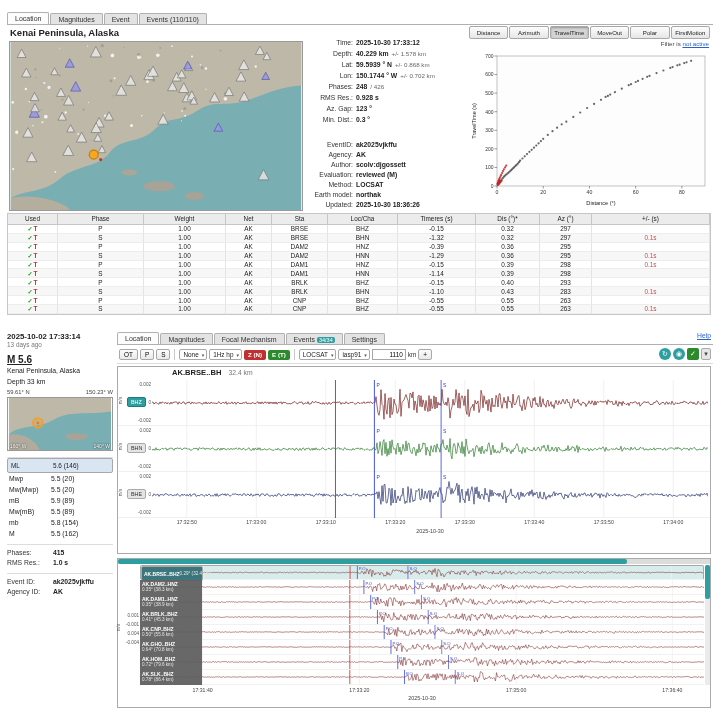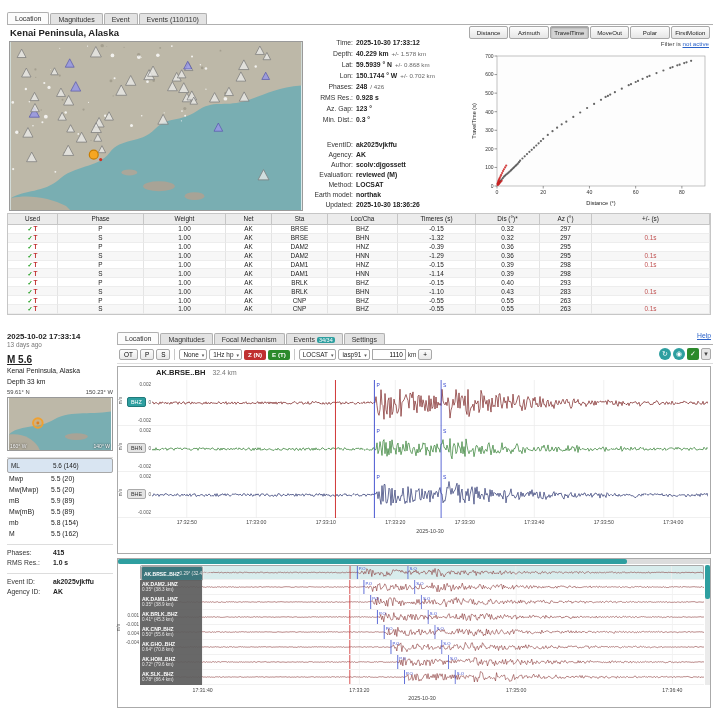--- a/index.html
+++ b/index.html
@@ -72,21 +72,21 @@
 .num{width:34px;font-size:6.4px;border:1px solid #a8a8a8;padding:1px 2px;text-align:right;}
 .unit{font-size:6.4px;color:#333;}
 .tright{position:absolute;right:2px;top:2px;display:flex;gap:2px;align-items:center;}
 .rbtn{width:12px;height:12px;border-radius:6px;display:flex;align-items:center;justify-content:center;font-size:7px;color:#fff;cursor:pointer;}
 .rbtn.teal{background:#2e9fa0;}
 .rbtn.green{background:#2c8a2c;border-radius:2px;}
 .rbtn.plain{background:#e6e6e6;color:#444;border:1px solid #aaa;border-radius:2px;width:10px;}
 
 .wavepanel{position:absolute;left:0;top:36px;width:594px;height:188px;border:1px solid #aaa;background:#fff;}
 .wavehead{position:absolute;left:38px;top:1px;font-size:7.6px;}
-.wavehead .sid{font-weight:bold;}
+.wavehead .sid{font-weight:bold;margin-left:16px;}
 .wavehead .sdist{color:#777;margin-left:5px;font-size:6.8px;}
 #chRows{position:absolute;left:0;top:13px;width:100%;}
 .chrow{position:relative;height:46px;border-bottom:1px solid #f0f0f0;}
 .chleft{position:absolute;left:0;top:0;width:34px;height:100%;}
 .chbadge{position:absolute;left:9px;top:17px;font-size:5.4px;padding:1px 3px;border-radius:2px;background:#e4e4e4;border:1px solid #aaa;color:#333;z-index:2;}
 .chbadge.teal{background:#2e9fa0;border-color:#207a7b;color:#fff;}
 .msu{position:absolute;left:-1px;top:18px;font-size:4.6px;color:#555;transform:rotate(-90deg);}
 .amp{position:absolute;right:1px;font-size:4.6px;color:#555;text-align:right;}
 .amp.a0{top:2px;} .amp.a1{top:20px;} .amp.a2{bottom:2px;}
 .wsvg{position:absolute;left:34px;top:0;width:556px;height:46px;}

